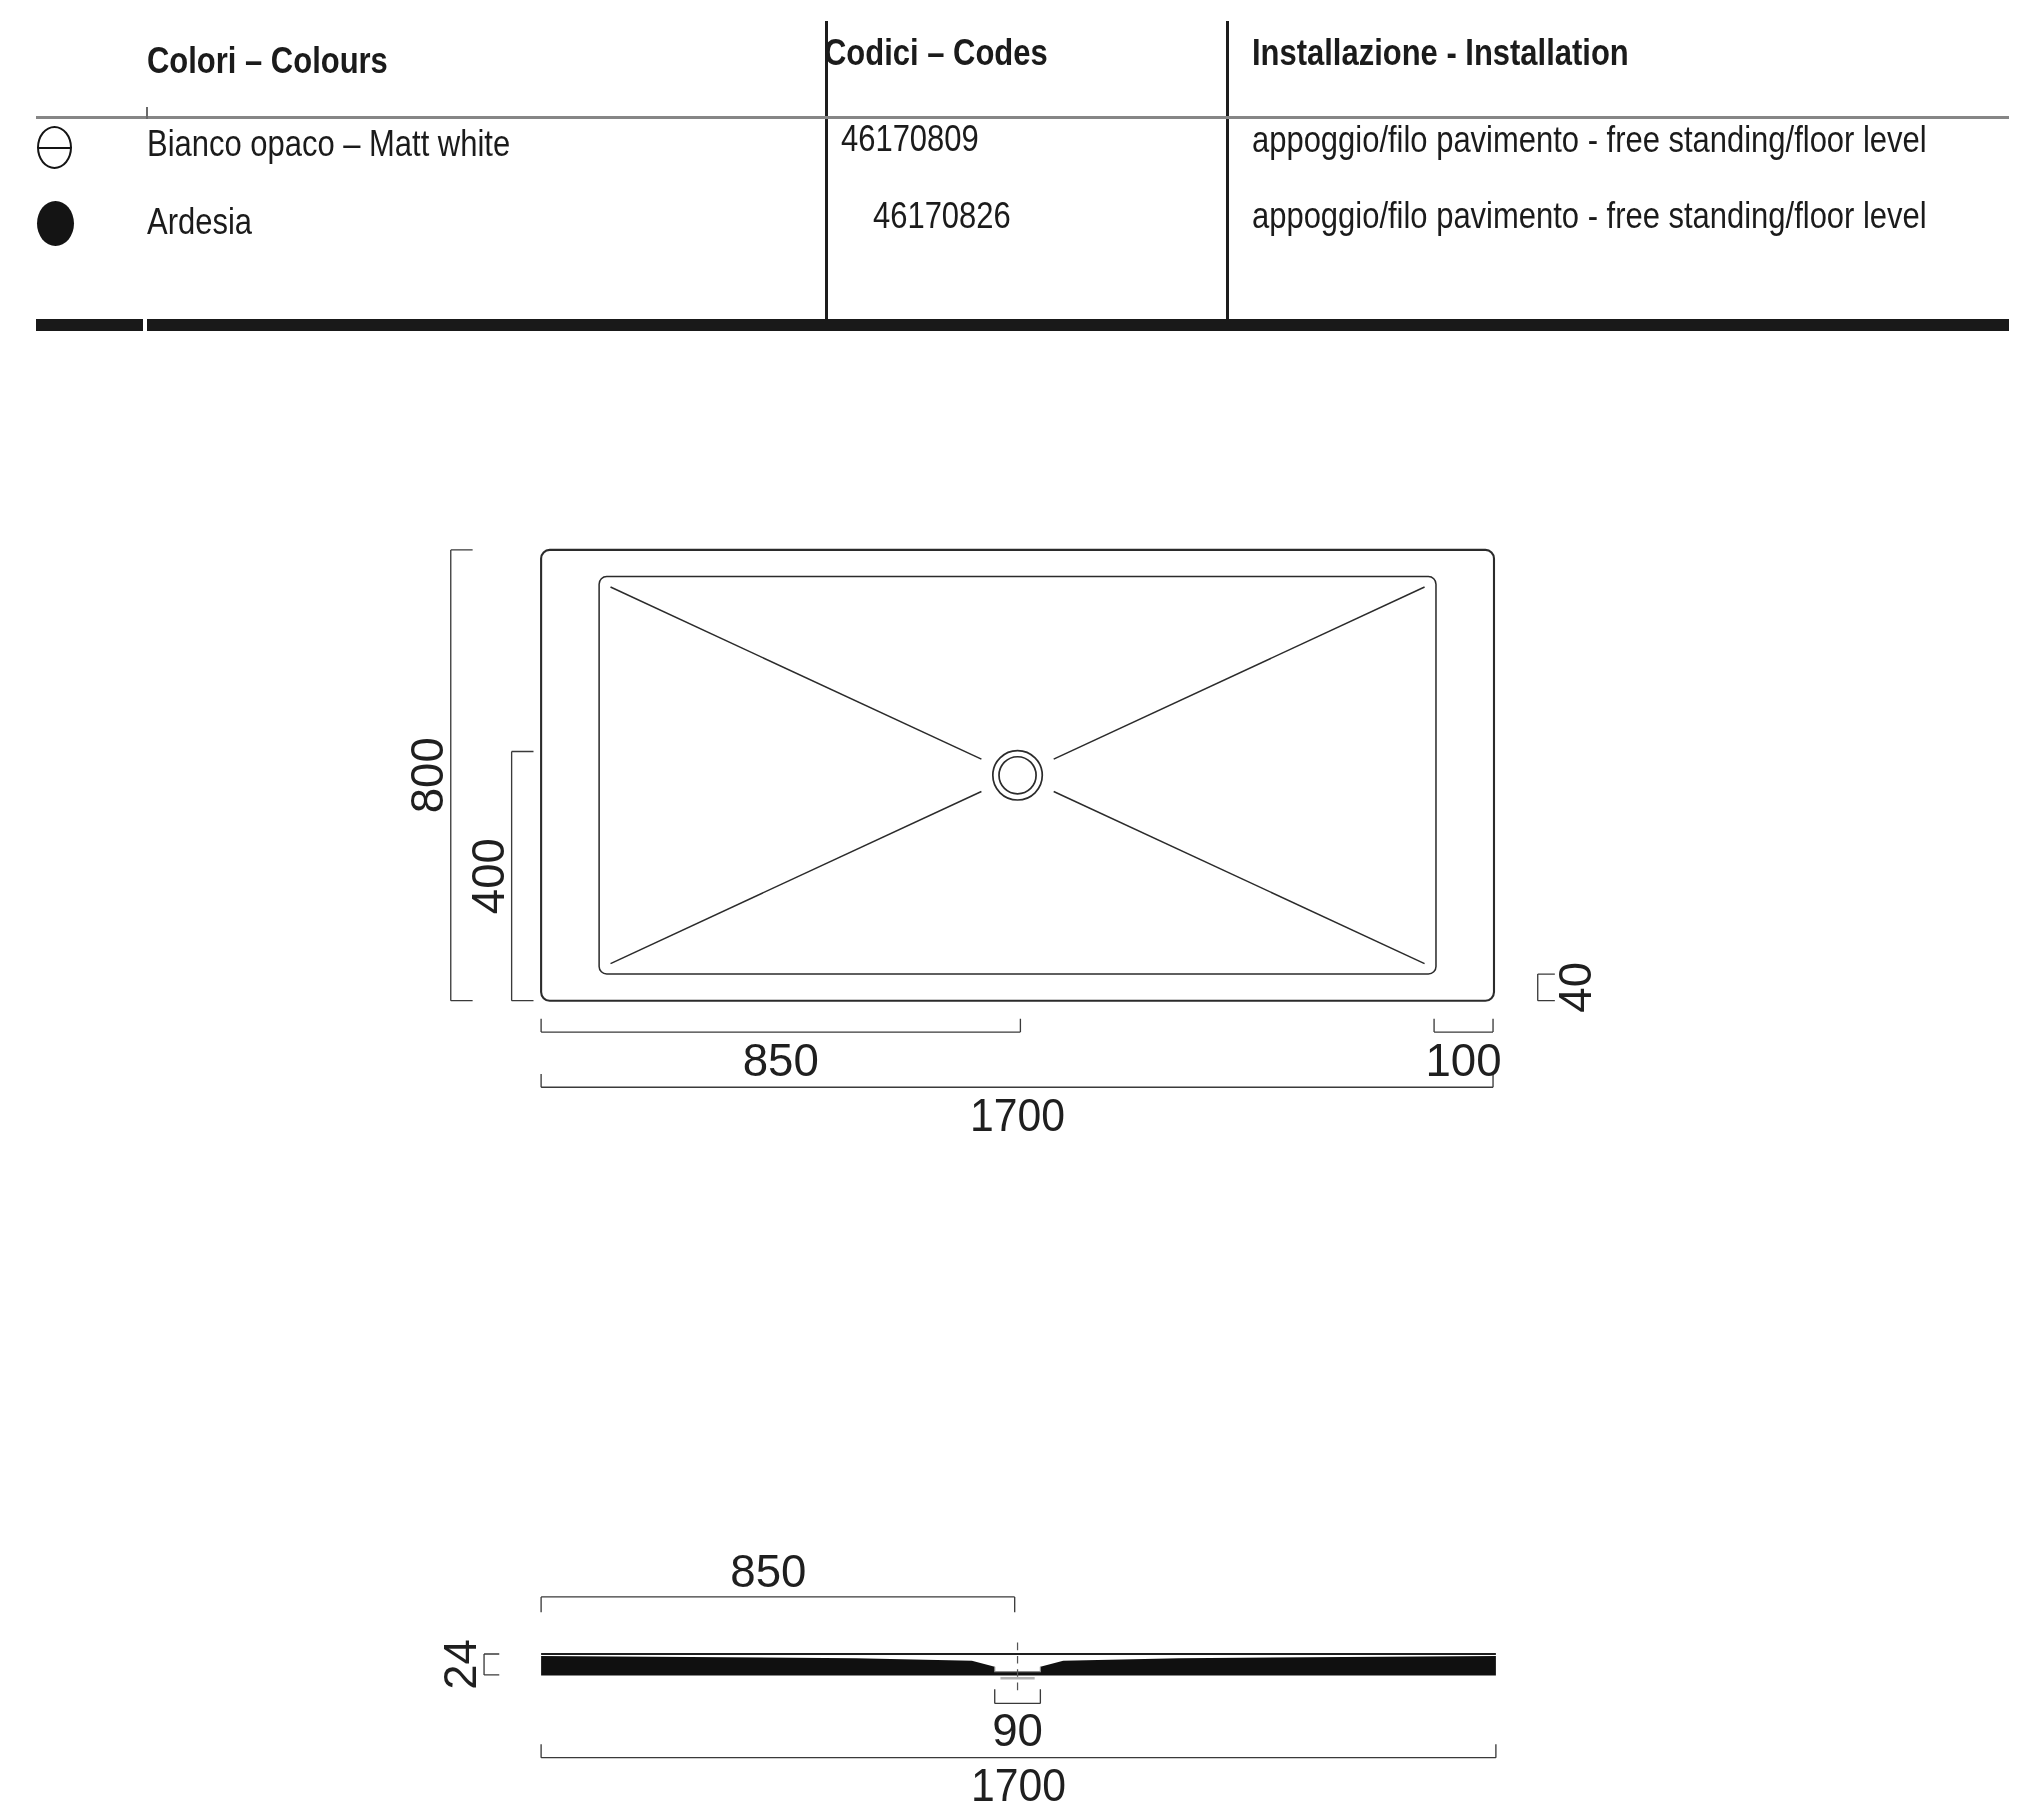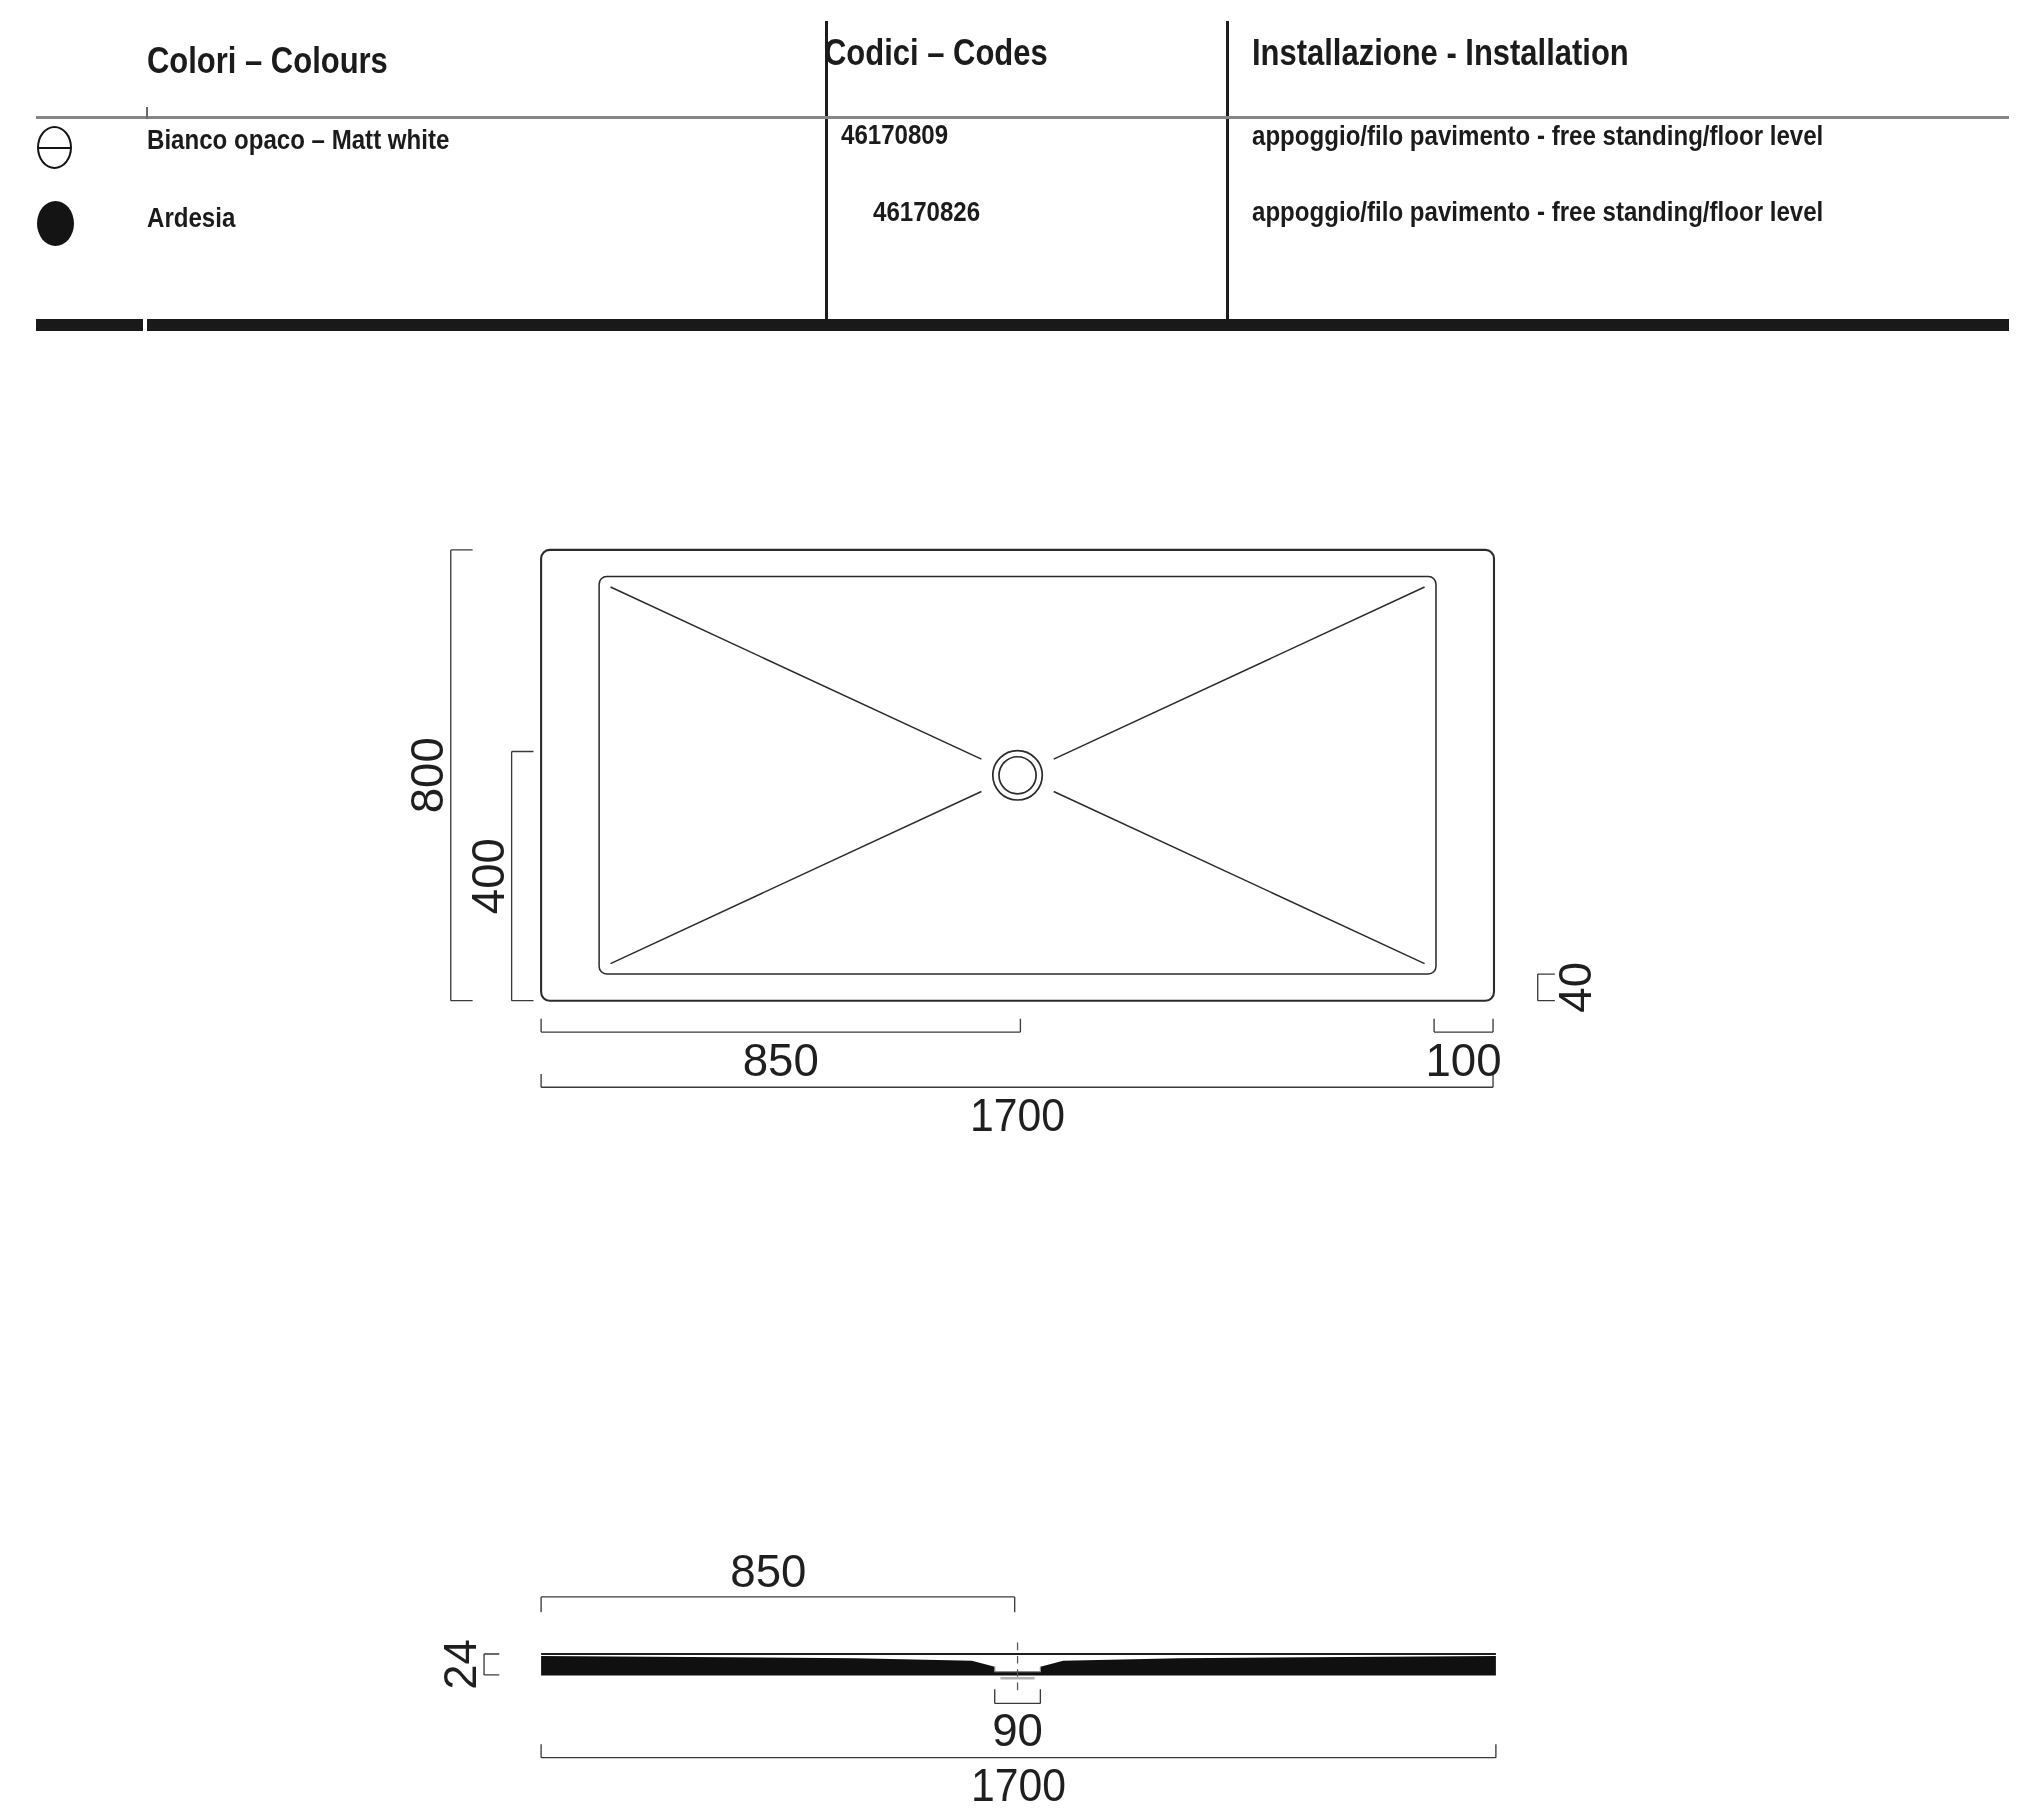--- a/index.html
+++ b/index.html
@@ -9,21 +9,21 @@
     font-family:"Liberation Sans","DejaVu Sans",sans-serif;
     color:#1b1b1b;
     overflow:hidden;
   }
   .abs{position:absolute;}
   
   .th{
     font-weight:bold;font-size:36px;line-height:1;white-space:nowrap;
   }
   .td{
-    font-weight:bold;font-size:28px;line-height:1;white-space:nowrap;
+    font-weight:normal;font-size:36px;line-height:1;white-space:nowrap;
   }
   .cond{display:inline-block;transform:scaleX(0.86);transform-origin:0 0;white-space:nowrap;}
   .rule-gray{
     left:36px;top:116px;width:1973px;height:2.9px;background:#868686;
   }
   .rule-tick{
     left:146px;top:107px;width:1.9px;height:12.4px;background:#6a6a6a;
   }
   .vline{width:2.9px;background:#1c1c1c;top:21px;height:299px;}
   .vline1{left:825px;}

